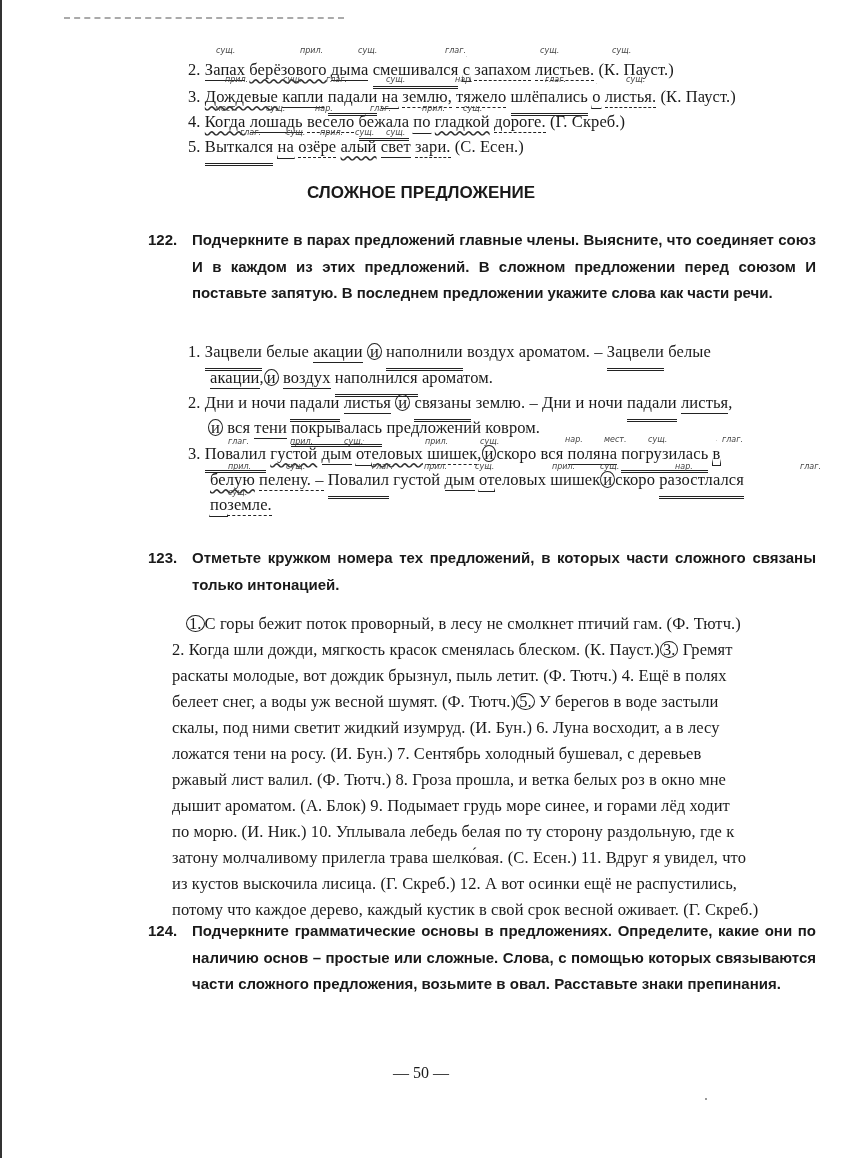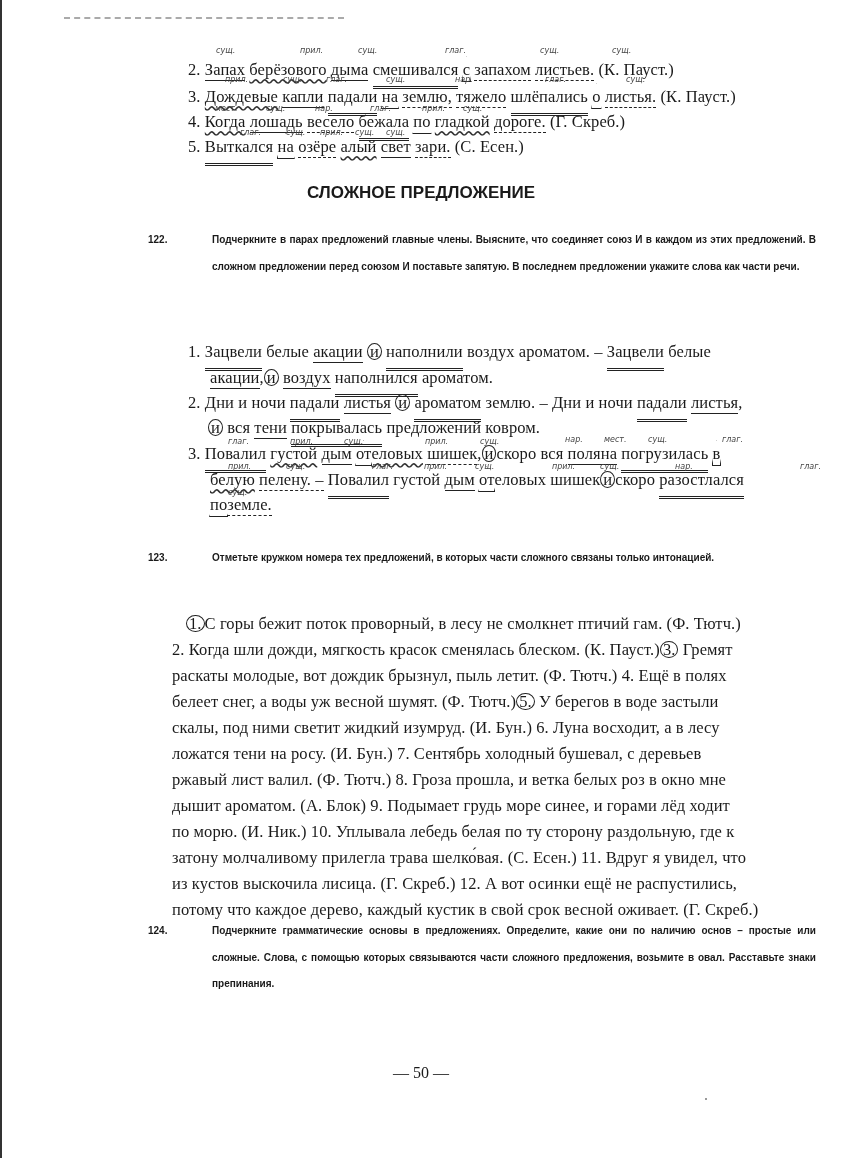--- a/index.html
+++ b/index.html
@@ -13,23 +13,23 @@
   .ul2 { border-bottom: 3px double #222; padding-bottom: 7px; }
   .uldash { border-bottom: 1.3px dashed #222; padding-bottom: 1px; }
   .ulwave { text-decoration: underline wavy #333; text-underline-offset: 3px; }
   .circ { display: inline-block; border: 1.3px solid #222; border-radius: 50%; padding: 0 2px; line-height: 15px; }
   .tri { display: inline-block; position: relative; }
   .tri::after { content: ""; position: absolute; left: -1px; right: -1px; top: -4px; bottom: -2px;
                 border: 1px solid #222; clip-path: polygon(50% 0, 100% 100%, 0 100%); }
   .heading { position: absolute; left: 0; width: 842px; top: 183px; text-align: center;
              font-family: "Liberation Sans", "DejaVu Sans", sans-serif; font-weight: bold; font-size: 17px; }
   .task { position: absolute; left: 148px; width: 668px; font-family: "Liberation Sans", "DejaVu Sans", sans-serif;
-          font-weight: bold; font-size: 10px; line-height: 26.5px; text-align: justify; }
+          font-weight: bold; font-size: 15px; line-height: 26.5px; text-align: justify; }
   .task .num { position: absolute; left: 0; }
-  .task .body { margin-left: 64px; display: block; }
+  .task .body { margin-left: 44px; display: block; }
   .pagenum { position: absolute; left: 0; width: 842px; top: 1064px; text-align: center; font-size: 16px; }
   .dot { position: absolute; width: 2px; height: 2px; background: #999; }
 </style>
 </head>
 <body>
 
 <div class="left-edge"></div>
 <div class="top-dash"></div>
 
 <div>
@@ -131,21 +131,21 @@
   <span class="ul1">воздух</span>
   <span class="ul2">наполнился</span>
   <span>ароматом.</span>
 </div>
 <div class="line" style="left:188px;top:393px">
   <span>2.</span>
   <span>Дни и ночи</span>
   <span class="ul2">падали</span>
   <span class="ul1">листья</span>
   <span class="circ">и</span>
-  <span class="ul2">ароматом</span>
+  <span class="ul2">связаны</span>
   <span>землю. – Дни и ночи</span>
   <span class="ul2">падали</span>
   <span class="ul1">листья</span><span>,</span>
 </div>
 <div class="line" style="left:208px;top:418px">
   <span class="circ">и</span>
   <span>вся</span>
   <span class="ul1">тени</span>
   <span class="ul2">покрывалась</span>
   <span>предложений ковром.</span>

